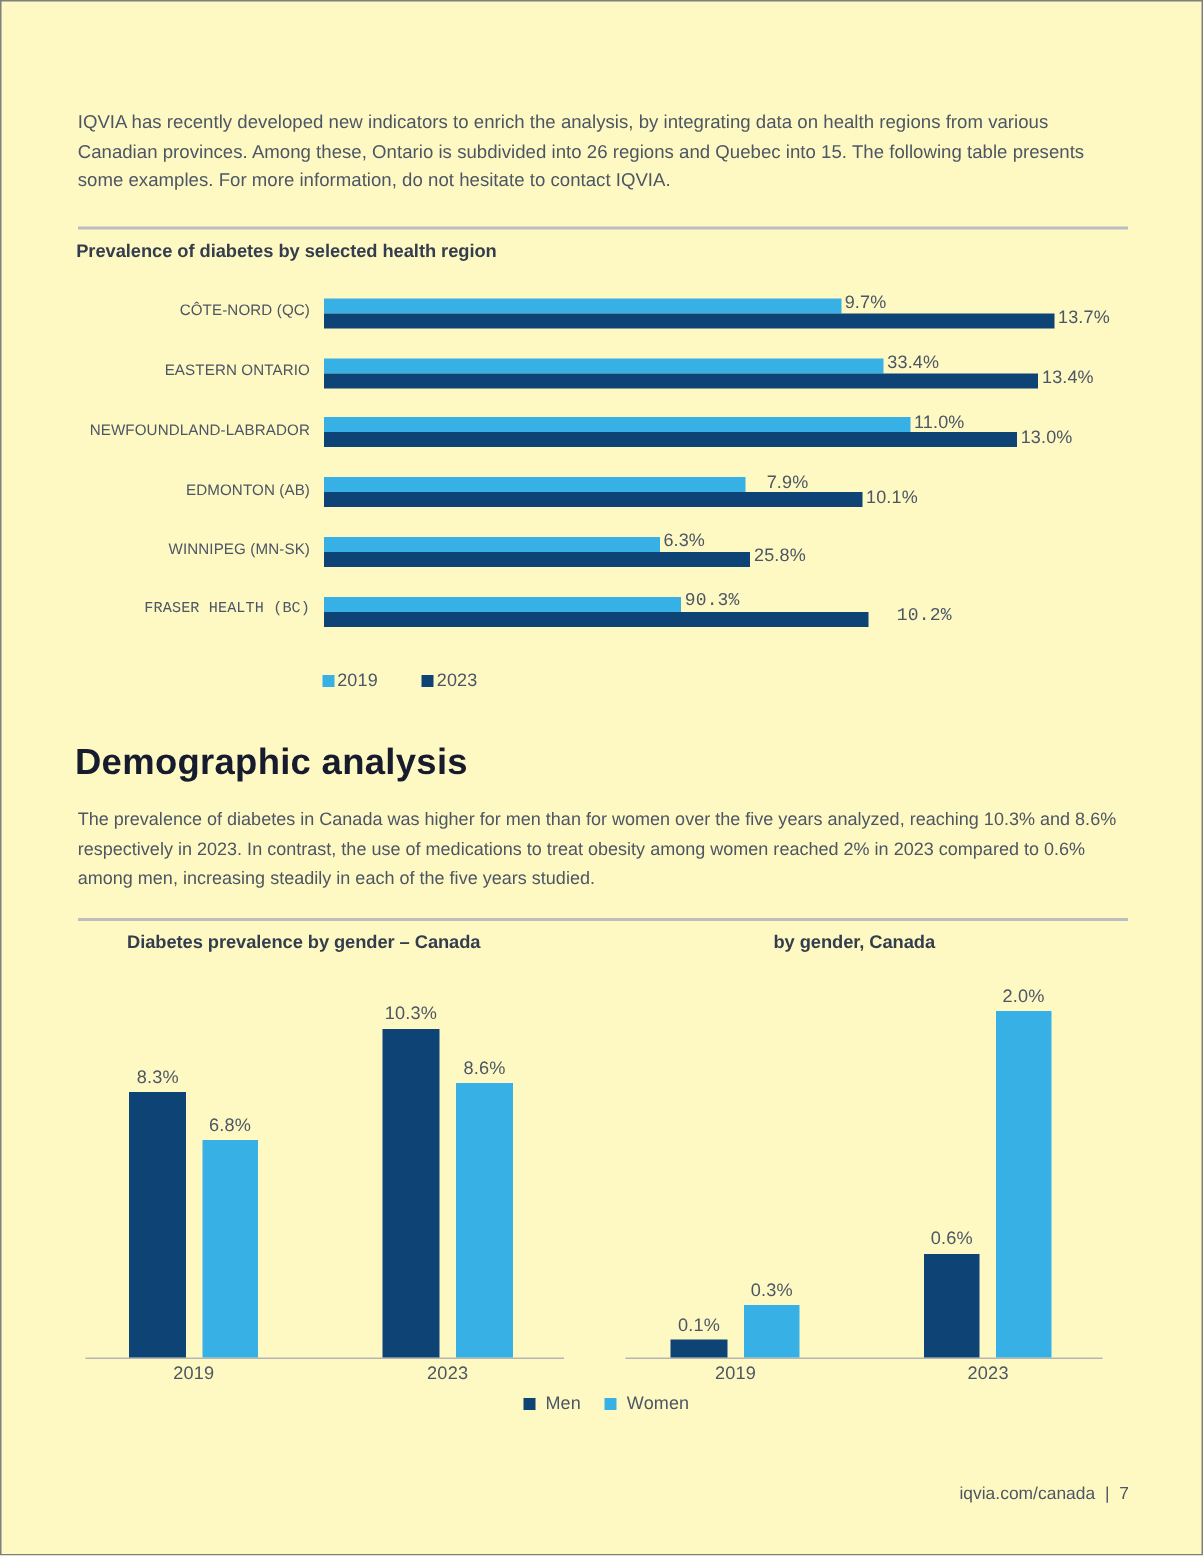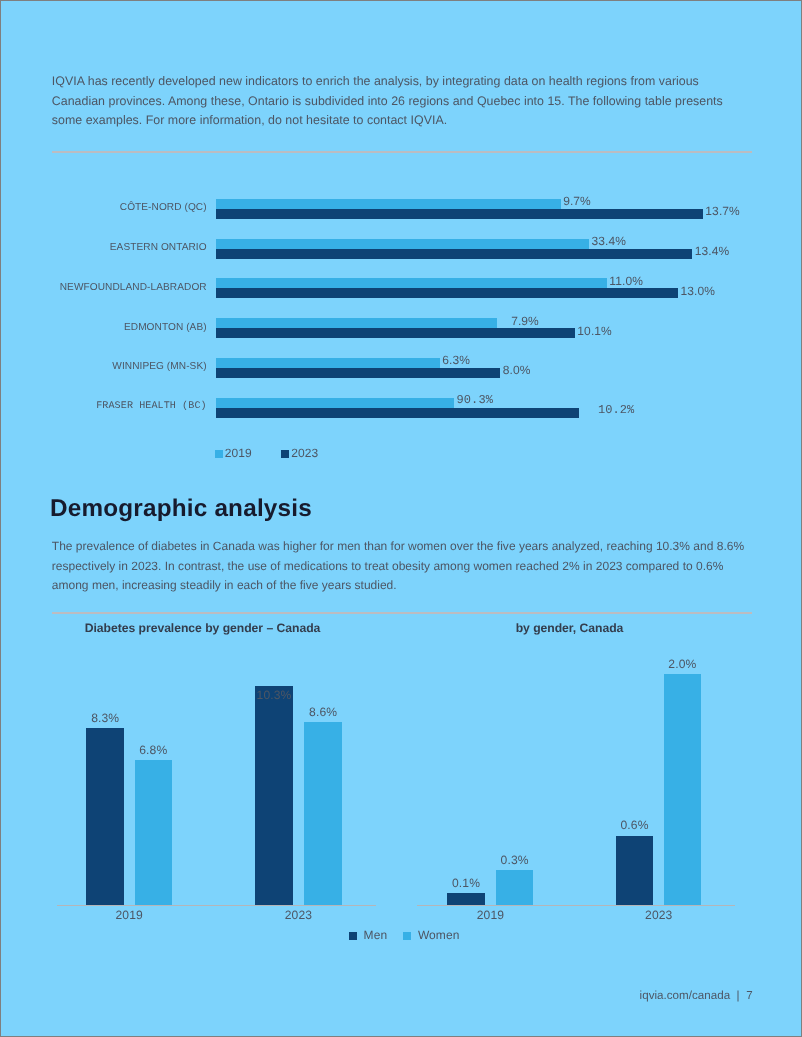--- a/index.html
+++ b/index.html
@@ -1,20 +1,20 @@
 <!DOCTYPE html>
 <html><head>
 <meta charset="utf-8">
 <title>IQVIA Canada report page</title>
 <style>
   html,body{margin:0;padding:0;background:#ffffff;}
   body{font-family:"Liberation Sans",sans-serif;
        -webkit-font-smoothing:antialiased;
        text-rendering:geometricPrecision;}
-  #page{position:relative;width:800px;height:1035px;background:#7dd3fc;border:1px solid #7f7f7f;overflow:hidden;}
+  #page{position:relative;width:800px;height:1035px;background:#fef9c3;border:1px solid #7f7f7f;overflow:hidden;}
 
   #intro{position:absolute;left:50.8px;top:71px;width:700px;font-size:12.4px;letter-spacing:0.02px;line-height:19.5px;color:#4d5664;margin:0;}
   .rule{position:absolute;height:2px;background:#bcbcc1;}
 
   .sec-title{position:absolute;font-size:12.2px;letter-spacing:-0.03px;font-weight:bold;color:#333d4d;}
 
   
   .hb-row{position:absolute;left:0;width:800px;height:20px;}
   .hb-label{position:absolute;left:40px;width:165.7px;top:3.4px;text-align:right;
             font-size:10.1px;letter-spacing:0.08px;color:#4d5664;white-space:nowrap;}
@@ -49,20 +49,21 @@
 </style>
 </head>
 <body>
 
 <div id="page">
 
   <p id="intro">IQVIA has recently developed new indicators to enrich the analysis, by integrating data on health regions from various Canadian provinces. Among these, Ontario is subdivided into 26 regions and Quebec into 15. The following table presents some examples. For more information, do not hesitate to contact IQVIA.</p>
 
   <div class="rule" style="left:51px;top:150.2px;width:700px;"></div>
 
+  <div class="sec-title" style="left:49.8px;top:158.8px;">Prevalence of diabetes by selected health region</div>
 
   <div id="hbar-chart">
 
     <div class="hb-row" style="top:198.0px;">
       <div class="hb-label">CÔTE-NORD (QC)</div>
       <div class="hb-bar s19" style="width: 344.835px;"></div>
       <div class="hb-val v19" style="left: 562.135px;">9.7%</div>
       <div class="hb-bar s23" style="width: 487.035px;"></div>
       <div class="hb-val v23" style="left: 704.335px;">13.7%</div>
     </div>
@@ -89,21 +90,21 @@
       <div class="hb-val v19" style="left: 498.145px; margin-left: 12px;">7.9%</div>
       <div class="hb-bar s23" style="width: 359.055px;"></div>
       <div class="hb-val v23" style="left: 576.355px;">10.1%</div>
     </div>
 
     <div class="hb-row" style="top:356.9px;">
       <div class="hb-label">WINNIPEG (MN-SK)</div>
       <div class="hb-bar s19" style="width: 223.965px;"></div>
       <div class="hb-val v19" style="left: 441.265px;">6.3%</div>
       <div class="hb-bar s23" style="width: 284.4px;"></div>
-      <div class="hb-val v23" style="left: 501.7px;">8.0%</div>
+      <div class="hb-val v23" style="left: 501.7px;">25.8%</div>
     </div>
 
     <div class="hb-row" style="top:396.6px;font-family:Liberation Mono, monospace;">
       <div class="hb-label">FRASER HEALTH (BC)</div>
       <div class="hb-bar s19" style="width: 238.185px;"></div>
       <div class="hb-val v19" style="left: 455.485px;">90.3%</div>
       <div class="hb-bar s23" style="width: 362.61px;"></div>
       <div class="hb-val v23" style="left: 579.91px; margin-left: 17px;">10.2%</div>
     </div>
 
@@ -123,21 +124,21 @@
     <div class="chart-title" style="left:1.5px;top:619.9px;width:400px;">Diabetes prevalence by gender – Canada</div>
     <div class="axis" style="left:56px;top:904px;width:318.5px;"></div>
 
     <div class="vb-bar men" style="left: 85.4px; width: 37.6px; height: 176.79px; top: 727.21px;"></div>
     <div class="vb-val" style="left: 65.4px; width: 77.6px; top: 709.91px;">8.3%</div>
     <div class="vb-bar women" style="left: 133.5px; width: 37.6px; height: 144.84px; top: 759.16px;"></div>
     <div class="vb-val" style="left: 113.5px; width: 77.6px; top: 741.86px;">6.8%</div>
     <div class="vb-cat" style="left:98.2px;width:60px;top:906.8px;">2019</div>
 
     <div class="vb-bar men" style="left: 254.2px; width: 37.6px; height: 219.39px; top: 684.61px;"></div>
-    <div class="vb-val" style="left: 234.2px; width: 77.6px; top: 667.31px; margin-top: 20px;">10.3%</div>
+    <div class="vb-val" style="left: 234.2px; width: 77.6px; top: 667.31px;">10.3%</div>
     <div class="vb-bar women" style="left: 303.3px; width: 37.6px; height: 183.18px; top: 720.82px;"></div>
     <div class="vb-val" style="left: 283.3px; width: 77.6px; top: 703.52px;">8.6%</div>
     <div class="vb-cat" style="left:267.45px;width:60px;top:906.8px;">2023</div>
   </div>
 
   <div id="vchart-b">
     <div class="chart-title" style="left:368.5px;top:619.9px;width:400px;">
       <div>by gender, Canada</div>
     </div>
     <div class="axis" style="left:416px;top:904px;width:318px;"></div>

